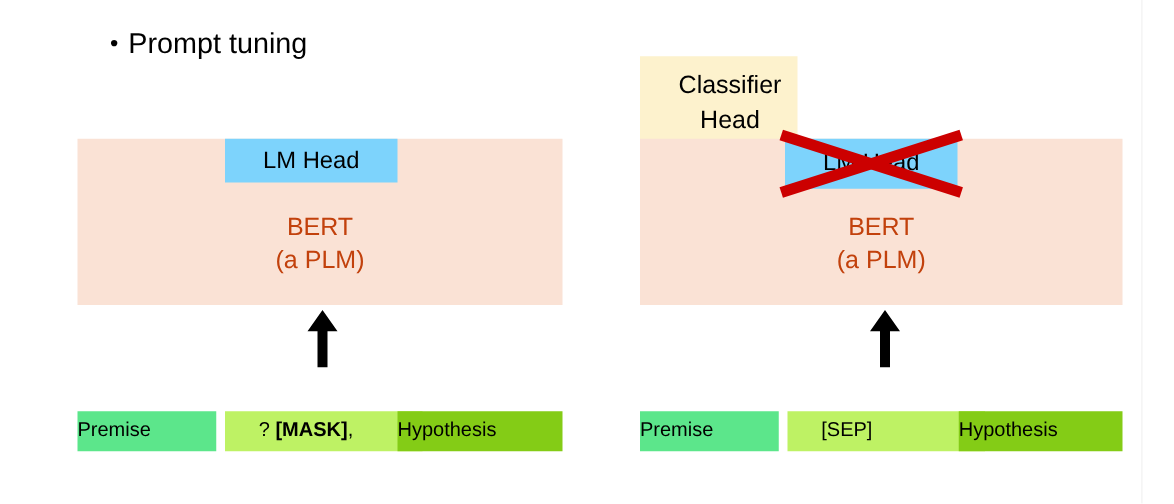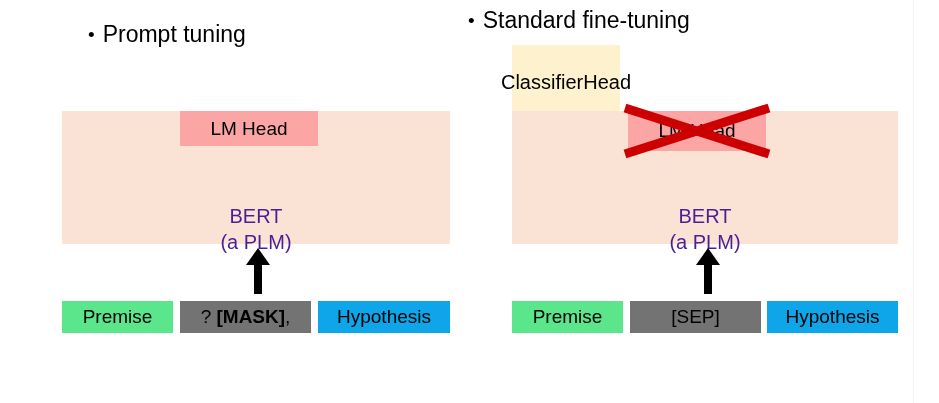--- a/index.html
+++ b/index.html
@@ -45,67 +45,67 @@
   .bert-panel {
     position: absolute;
     background: #fae2d5;
   }
   .bert-label {
     position: absolute;
     width: 100%;
     text-align: center;
     font-size: 20px;
     line-height: 26px;
-    color: #4c1d95;
-    margin-top: 34px;
+    color: #c2410c;
   }
 
   .lm-head {
     position: absolute;
-    background: #fca5a5;
+    background: #7dd3fc;
     display: flex;
     align-items: center;
     justify-content: center;
     font-size: 19px;
     color: #000000;
   }
 
   .classifier-head {
     position: absolute;
     background: #fdf2cd;
     display: flex;
-    flex-direction: row;
+    flex-direction: column;
     align-items: center;
     justify-content: center;
     font-size: 20px;
     line-height: 28px;
     color: #000000;
+    padding-left: 18px;
   }
 
   .cross-svg {
     position: absolute;
     pointer-events: none;
   }
 
   .arrow-svg {
     position: absolute;
   }
 
   .token {
     position: absolute;
     display: flex;
     align-items: center;
-    justify-content: center;
-    font-size: 19px;
+    font-size: 16px;
     color: #000000;
     white-space: nowrap;
+    margin-top: 28px;
   }
   .token.premise   { background: #5ce68b; }
-  .token.middle    { background: #737373; }
-  .token.hypothesis{ background: #0ea5e9; }
+  .token.middle    { background: #bef264; padding-left: 27px; }
+  .token.hypothesis{ background: #84cc16; }
   .token .bold { font-weight: bold; }
 
   .footnote {
     position: absolute;
     font-size: 19px;
     line-height: 24px;
     color: #000000;
     white-space: nowrap;
   }
 </style>
@@ -138,23 +138,20 @@
   </div>
 
   <div class="token middle" style="left:180px; top:301px; width:131px; height:32px;">
     <span><span>? </span><span class="bold">[MASK]</span><span>,</span></span>
   </div>
 
   <div class="token hypothesis" style="left:318px; top:301px; width:132px; height:32px;">
     <span>Hypothesis</span>
   </div>
 
-  <div class="heading" style="left:468px; top:6px;">
-    <span class="bullet">•</span><span>Standard fine-tuning</span>
-  </div>
 
   <div class="classifier-head" style="left:512px; top:45px; width:108px; height:74px;">
     <div>Classifier</div>
     <div>Head</div>
   </div>
 
   <div class="bert-panel" style="left:512px; top:111px; width:386px; height:133px;">
     <div class="bert-label" style="top:58px;">BERT</div>
     <div class="bert-label" style="top:84px;">(a PLM)</div>
   </div>

